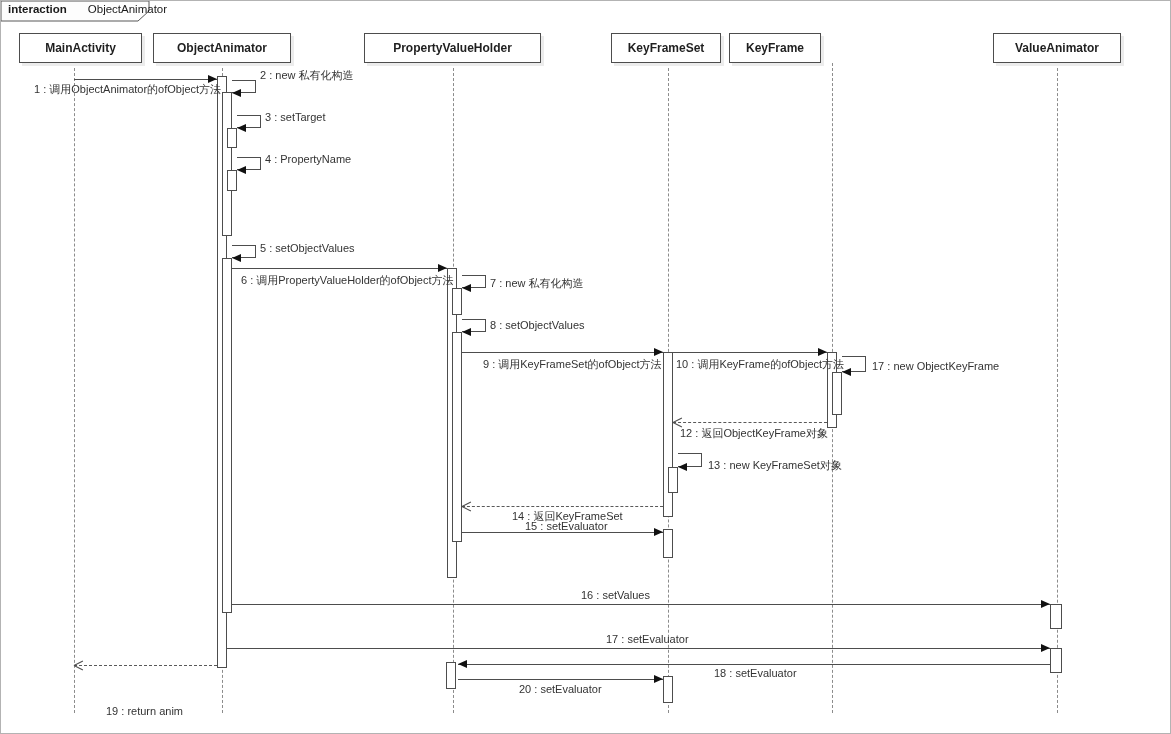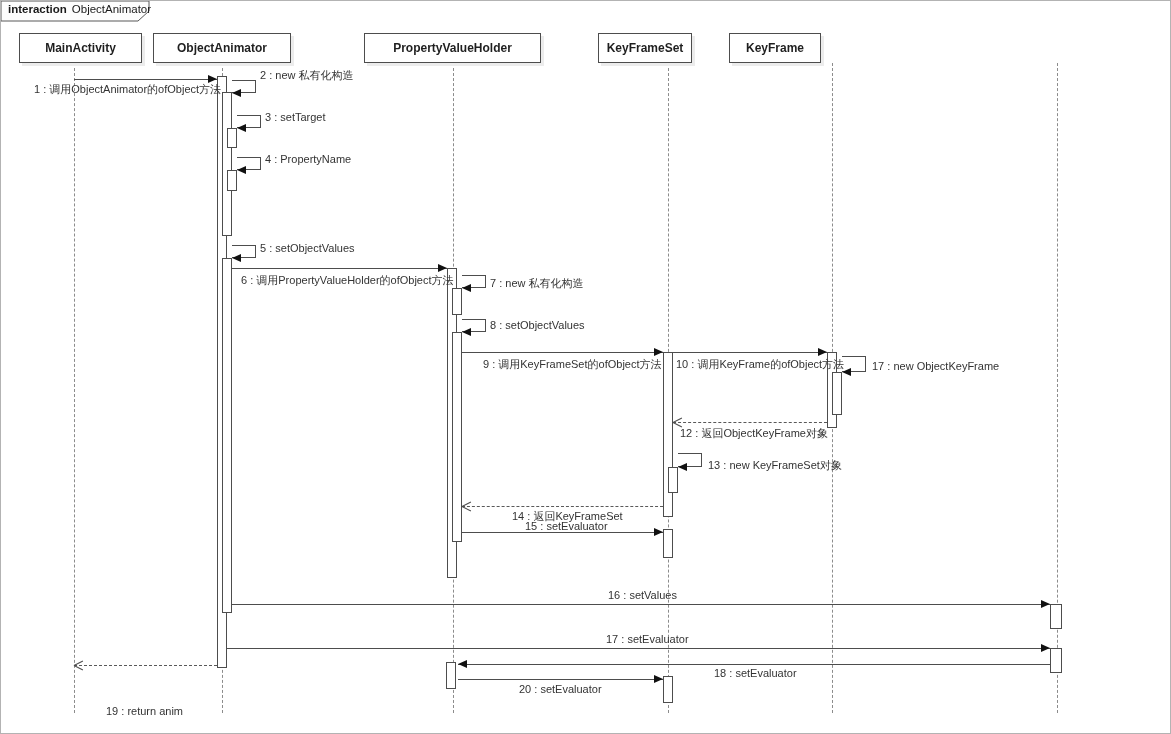--- a/index.html
+++ b/index.html
@@ -6,21 +6,21 @@
   .diagram {
     position:relative; width:1171px; height:734px;
     background:#ffffff; border:1px solid #b3b3b3; box-sizing:border-box;
     font-family:"Liberation Sans", sans-serif; overflow:hidden;
   }
   .frame-tag { position:absolute; left:0; top:0; width:150px; height:21px; }
   .frame-tag svg { position:absolute; left:0; top:0; }
   .frame-tag .txt {
     position:absolute; left:7px; top:2px; font-size:11.5px; color:#1a1a1a; white-space:nowrap;
   }
-  .frame-tag .kw { font-weight:bold; margin-right:5px; }
+  .frame-tag .kw { font-weight:bold; margin-right:21px; }
   .lifeline { position:absolute; width:0; border-left:1px dashed #8c8c8c; }
   .head {
     position:absolute; top:32px; height:30px; background:#fff;
     border:1px solid #4d4d4d; box-shadow:3px 3px 0 #ececec;
     display:flex; align-items:center; justify-content:center;
     font-size:12px; font-weight:bold; color:#1f1f1f; box-sizing:border-box;
   }
   .act { position:absolute; width:10px; background:#fff; border:1px solid #4d4d4d; box-sizing:border-box; }
   .act.wide { width:12px; }
   .hline { position:absolute; height:0; border-top:1px solid #4d4d4d; }
@@ -132,35 +132,38 @@
   <div class="mlabel" style="left:240px;top:272px">6 : 调用PropertyValueHolder的ofObject方法</div>
   <div class="mlabel" style="left:489px;top:275px">7 : new 私有化构造</div>
   <div class="mlabel" style="left:489px;top:318px">8 : setObjectValues</div>
   <div class="mlabel" style="left:482px;top:356px">9 : 调用KeyFrameSet的ofObject方法</div>
   <div class="mlabel" style="left:675px;top:356px">10 : 调用KeyFrame的ofObject方法</div>
   <div class="mlabel" style="left:871px;top:359px">17 : new ObjectKeyFrame</div>
   <div class="mlabel" style="left:679px;top:425px">12 : 返回ObjectKeyFrame对象</div>
   <div class="mlabel" style="left:707px;top:457px">13 : new KeyFrameSet对象</div>
   <div class="mlabel" style="left:511px;top:508px">14 : 返回KeyFrameSet</div>
   <div class="mlabel" style="left:524px;top:519px">15 : setEvaluator</div>
-  <div class="mlabel" style="left:607px;top:588px">16 : setValues</div>
+  <div class="mlabel" style="left:580px;top:588px">16 : setValues</div>
   <div class="mlabel" style="left:605px;top:632px">17 : setEvaluator</div>
   <div class="mlabel" style="left:713px;top:666px">18 : setEvaluator</div>
   <div class="mlabel" style="left:105px;top:704px">19 : return anim</div>
   <div class="mlabel" style="left:518px;top:682px">20 : setEvaluator</div>
 
   <div class="head" style="left:18px;width:123px">
       <span>MainActivity</span>
     </div>
   <div class="head" style="left:152px;width:138px">
       <span>ObjectAnimator</span>
     </div>
   <div class="head" style="left:363px;width:177px">
       <span>PropertyValueHolder</span>
     </div>
-  <div class="head" style="left:597px;width:94px">
+  <div class="head" style="left:610px;width:110px">
       <span>KeyFrameSet</span>
     </div>
   <div class="head" style="left:728px;width:92px">
       <span>KeyFrame</span>
     </div>
+  <div class="head" style="left:992px;width:128px">
+      <span>ValueAnimator</span>
+    </div>
 
 </div>
 
 </body></html>

